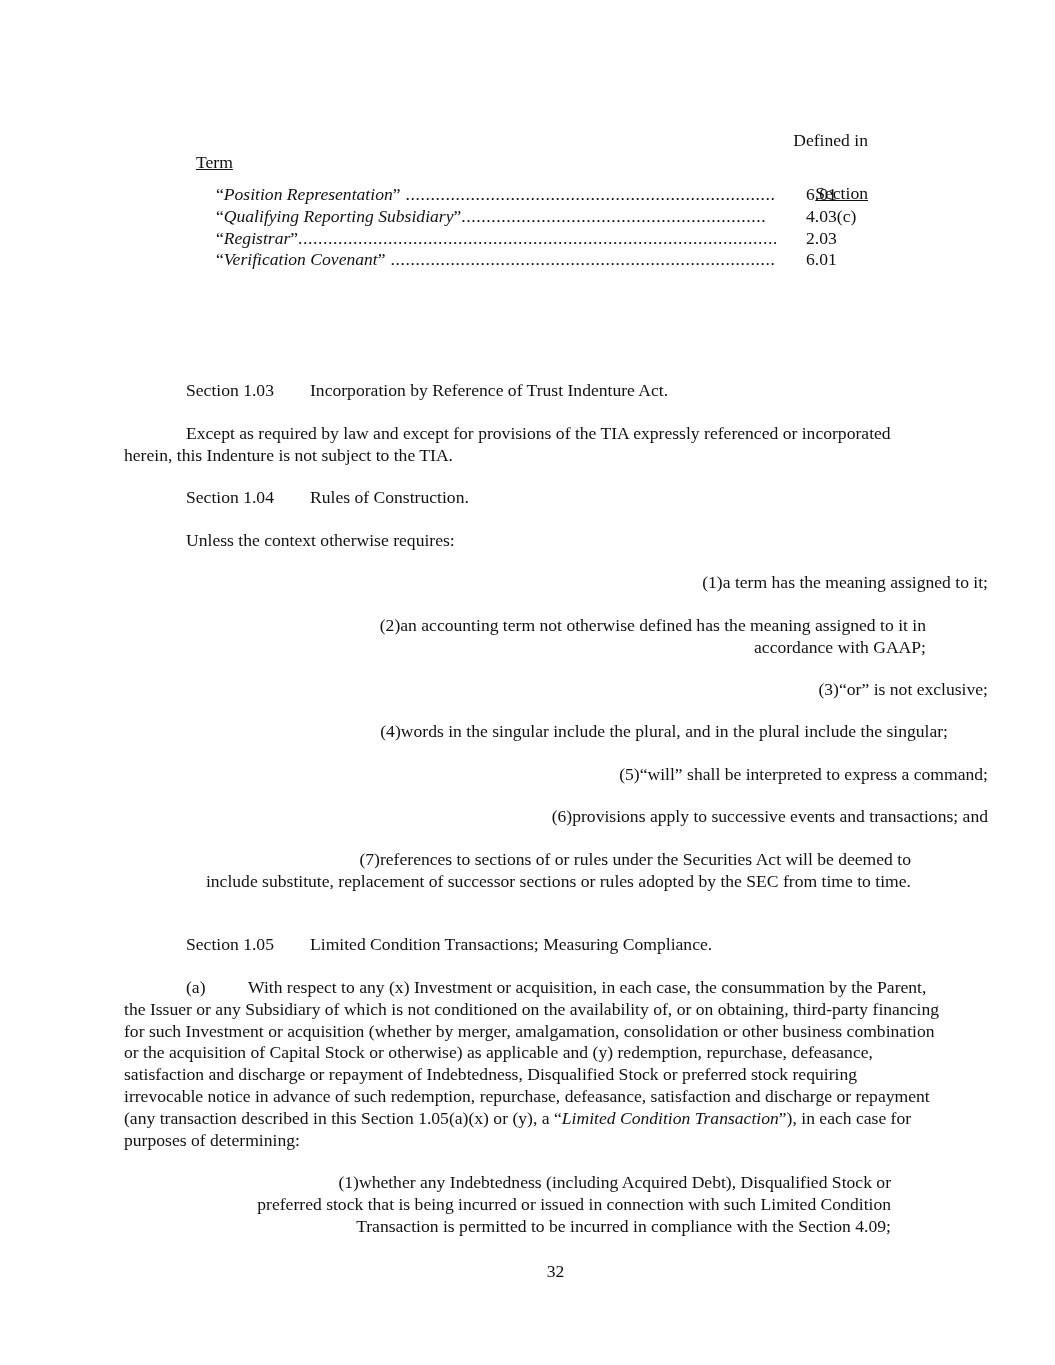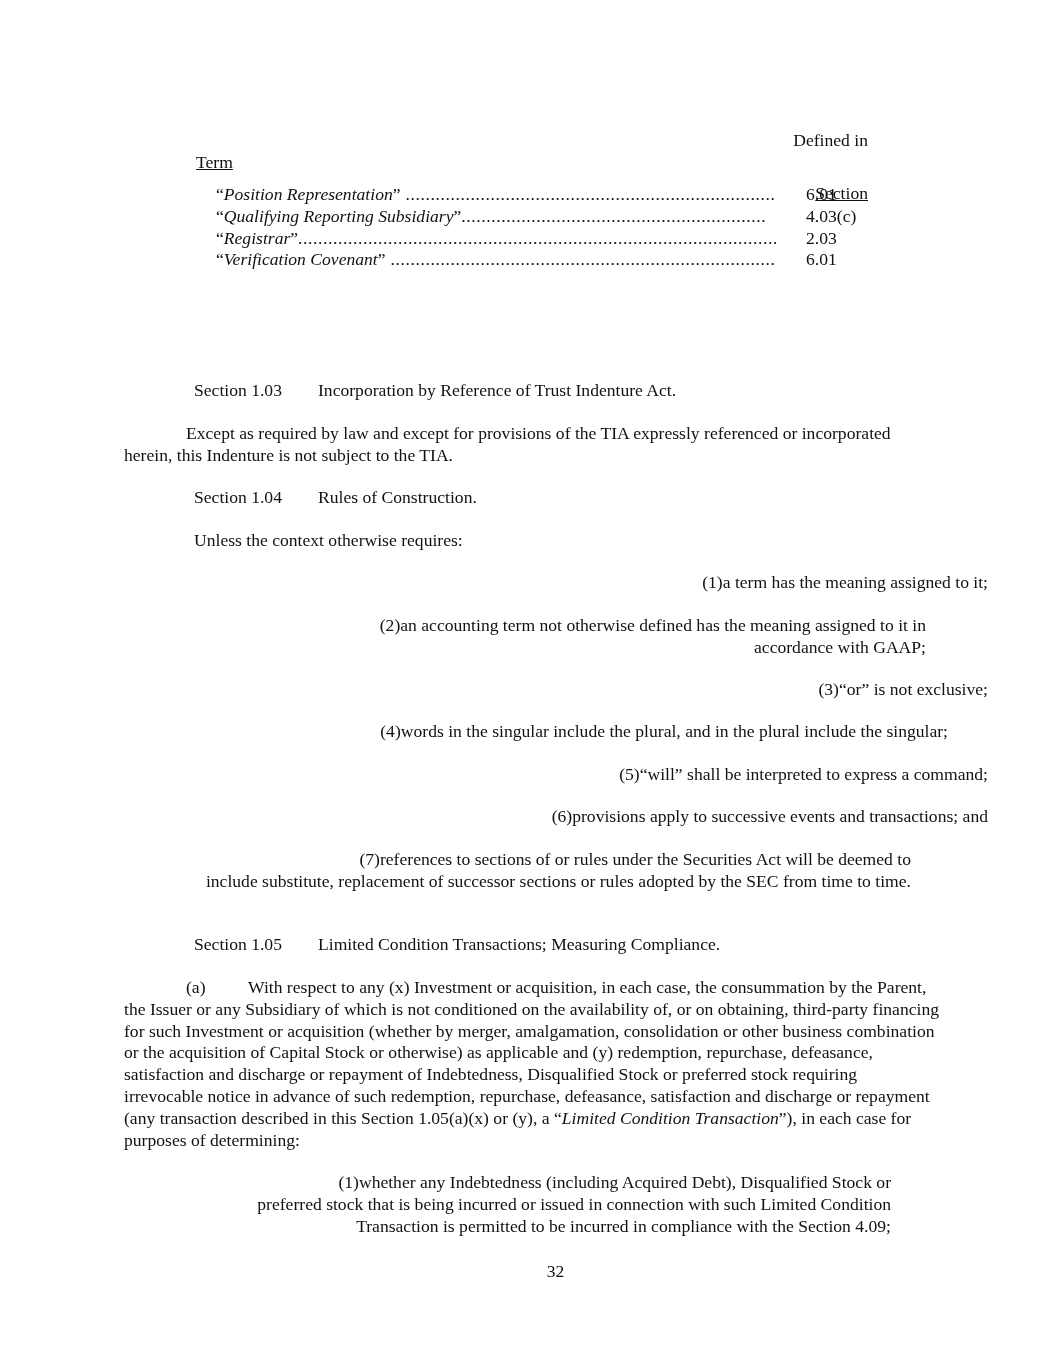--- a/index.html
+++ b/index.html
@@ -16,21 +16,21 @@
     .toc-rows { position: absolute; left: 0; top: 54px; width: 680px; margin-left: 20px; }
     .toc-row { position: relative; height: 21.8px; white-space: nowrap; }
     .toc-row .term { position: absolute; left: 0; top: 0; width: 560px; overflow: hidden; white-space: nowrap; }
     .toc-row .term i { font-style: italic; }
     .toc-row .term .dots { letter-spacing: 0.6px; }
     .toc-row .sec { position: absolute; left: 590px; top: 0; width: 82px; text-align: left; }
     .para { position: absolute; left: 124px; width: 810px; }
     .ind1 { text-indent: 62px; }
     .item { position: absolute; left: 186px; width: 740px; text-align: right; }
     .item .num { display: inline-block; width: 62px; }
-    .heading { position: absolute; left: 194px; }
+    .heading { position: absolute; left: 186px; }
     .heading .num { display: inline-block; width: 124px; }
     .pageno { position: absolute; left: 0; width: 1055px; text-align: center; top: 1261px; padding-left: 28px; }
     p { margin: 0; }
   </style>
 </head>
 <body>
 
 <div class="abs toc">
   <div class="toc-head-term">Term</div>
   <div class="toc-head-sec">

